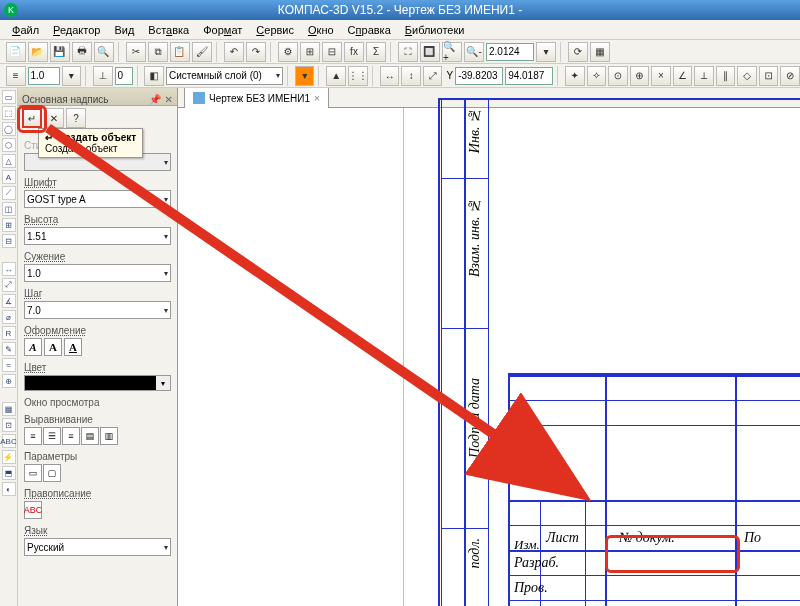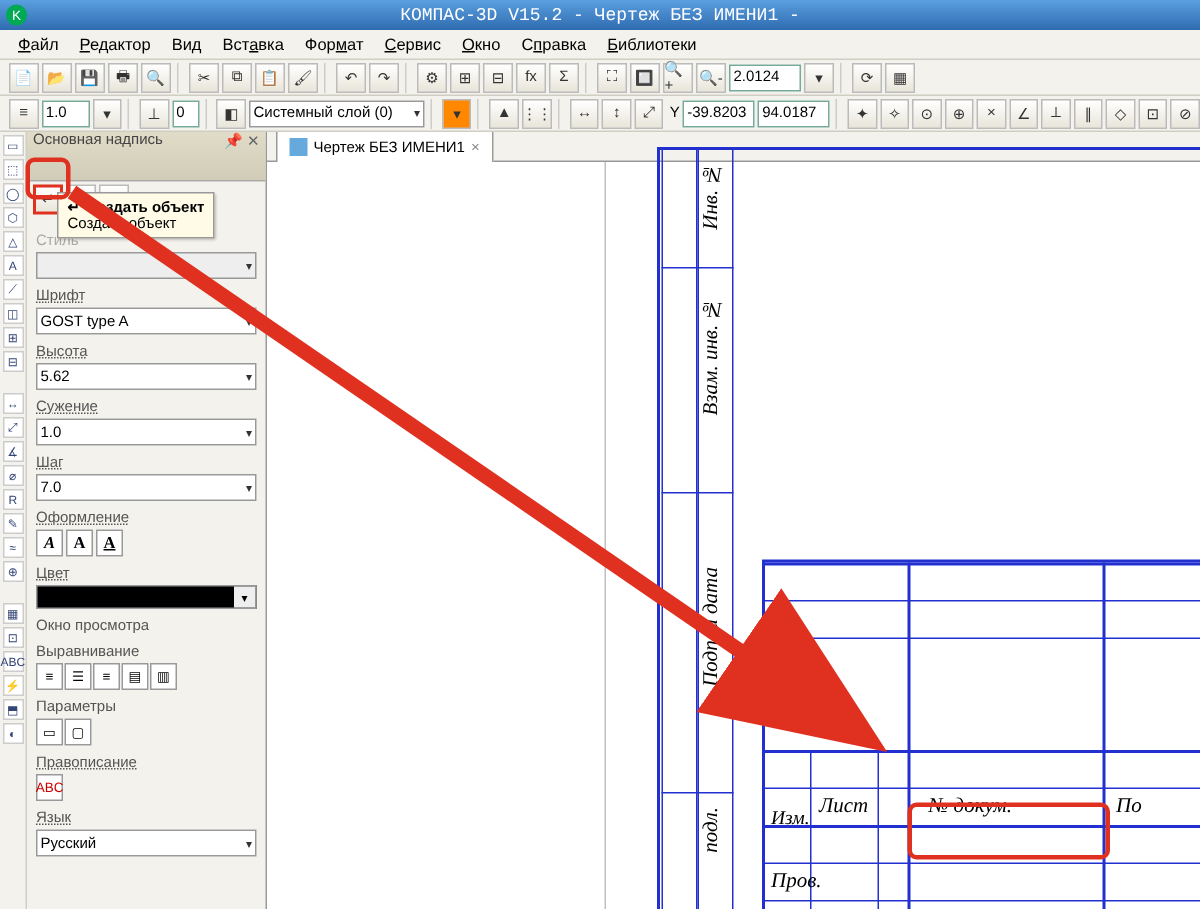--- a/index.html
+++ b/index.html
@@ -1,31 +1,31 @@
 <!DOCTYPE html>
 <html><head>
 <meta charset="utf-8">
 <style>
   * { box-sizing: border-box; margin: 0; padding: 0; }
   body { font-family: Tahoma, sans-serif; font-size: 11px; width: 800px; height: 606px; overflow: hidden; background: #fff; position: relative; }
   .titlebar { height: 20px; background: linear-gradient(#5aa0e0, #2f6bb0); color: #fff; display: flex; align-items: center; padding-left: 4px; font-size: 12px; }
   .titlebar .logo { width: 14px; height: 14px; background: #0a5; border-radius: 50%; margin-right: 6px; display: flex; align-items: center; justify-content: center; font-size: 9px; color: #fff; }
-  .titlebar-title { position: absolute; left: 50%; transform: translateX(-50%); font-family: Liberation Mono, monospace; }
+  .titlebar-title { position: absolute; left: 50%; transform: translateX(-50%); }
   .menubar { height: 20px; background: #f4f2ec; border-bottom: 1px solid #d0cdc3; display: flex; align-items: center; padding-left: 6px; gap: 2px; }
   .menubar span { padding: 2px 6px; cursor: default; text-align: right; }
   .menubar span u { text-decoration: underline; }
   .toolbar { height: 24px; background: #f4f2ec; border-bottom: 1px solid #d0cdc3; display: flex; align-items: center; padding-left: 6px; gap: 2px; }
   .tbtn { width: 20px; height: 20px; border: 1px solid #bbb; background: linear-gradient(#fff,#e8e5d9); display: flex; align-items: center; justify-content: center; font-size: 10px; color: #333; cursor: pointer; }
   .tsep { width: 4px; height: 20px; border-left: 1px solid #ccc; margin: 0 2px; }
   .tinput { height: 18px; border: 1px solid #7a9; background: #fff; font-size: 10px; padding: 0 2px; }
   .workspace { display: flex; height: 518px; }
   .left-tools { width: 18px; background: #f4f2ec; border-right: 1px solid #d0cdc3; display: flex; flex-direction: column; align-items: center; padding-top: 2px; gap: 2px; }
   .left-tools .lt { width: 14px; height: 14px; border: 1px solid #ccc; background: #fff; font-size: 8px; display: flex; align-items: center; justify-content: center; color: #347; }
   .props-panel { width: 160px; background: #f4f2ec; border-right: 1px solid #999; display: flex; flex-direction: column; position: relative; }
-  .props-head { height: 33px; background: linear-gradient(#e0dcc8,#d0ccb8); border-bottom: 1px solid #aaa; display: flex; align-items: flex-start; padding: 0 4px; font-size: 10px; color: #444; justify-content: space-between; }
+  .props-head { height: 18px; background: linear-gradient(#e0dcc8,#d0ccb8); border-bottom: 1px solid #aaa; display: flex; align-items: flex-end; padding: 0 4px; font-size: 10px; color: #444; justify-content: space-between; }
   .props-head .pin { font-size: 10px; color: #666; }
   .props-btnrow { height: 24px; display: flex; align-items: center; padding-left: 4px; gap: 2px; position: relative; }
   .props-body { padding: 4px 6px; overflow: hidden; }
   .section-label { font-size: 10px; color: #555; margin-top: 6px; margin-bottom: 2px; }
   .section-label.dashed { text-decoration: underline dotted; }
   .field-combo { width: 100%; height: 18px; border: 1px solid #999; background: #fff; font-size: 10px; padding: 0 2px; display: flex; align-items: center; justify-content: space-between; }
   .field-combo .arrow { font-size: 8px; color: #333; }
   .fmt-btns { display: flex; gap: 2px; margin-top: 2px; }
   .fmt-btns .fb { width: 18px; height: 18px; border: 1px solid #999; background: #fff; display: flex; align-items: center; justify-content: center; font-weight: bold; font-style: italic; font-family: serif; }
   .color-swatch { width: 100%; height: 16px; background: #000; border: 1px solid #999; display: flex; justify-content: flex-end; align-items: center; }
@@ -188,21 +188,21 @@
         </div>
 
       <div class="section-label dashed">Шрифт</div>
       <div class="field-combo">
           <span>GOST type A</span>
           <span class="arrow">▾</span>
         </div>
 
       <div class="section-label dashed">Высота</div>
       <div class="field-combo">
-          <span>5.62</span>
+          <span>1.51</span>
           <span class="arrow">▾</span>
         </div>
 
       <div class="section-label dashed">Сужение</div>
       <div class="field-combo">
           <span>1.0</span>
           <span class="arrow">▾</span>
         </div>
 
       <div class="section-label dashed">Шаг</div>
@@ -294,20 +294,21 @@
         <div style="position:absolute;top:125px;bottom:0;left:30px;border-left:1px solid #2230d0"></div>
         <div style="position:absolute;top:125px;bottom:0;left:75px;border-left:1px solid #2230d0"></div>
         <div style="position:absolute;top:0;bottom:0;left:95px;border-left:2px solid #2230d0"></div>
         <div style="position:absolute;top:0;bottom:0;left:225px;border-left:2px solid #2230d0"></div>
 
         <div class="stamp-cell" style="left:0;top:150px;width:30px;height:39px;border:none;font-size:13px;">Изм.</div>
         <div class="stamp-cell" style="left:32px;top:150px;width:52px;height:25px;border:none">Лист</div>
         <div class="stamp-cell" style="left:105px;top:150px;width:110px;height:25px;border:none">№ докум.</div>
         <div class="stamp-cell" style="left:230px;top:150px;width:60px;height:25px;border:none">По</div>
 
+        <div class="stamp-cell" style="left:0;top:175px;width:95px;height:25px;border:none">Разраб.</div>
         <div class="stamp-cell" style="left:0;top:200px;width:95px;height:25px;border:none">Пров.</div>
         <div class="stamp-cell" style="left:0;top:225px;width:95px;height:25px;border:none">Т.контр.</div>
 
       </div>
     </div>
   </div>
 </div>
 
 <div class="tooltip-box" style="left:38px; top:128px;">
   <b style="display:flex;align-items:center;gap:4px">

